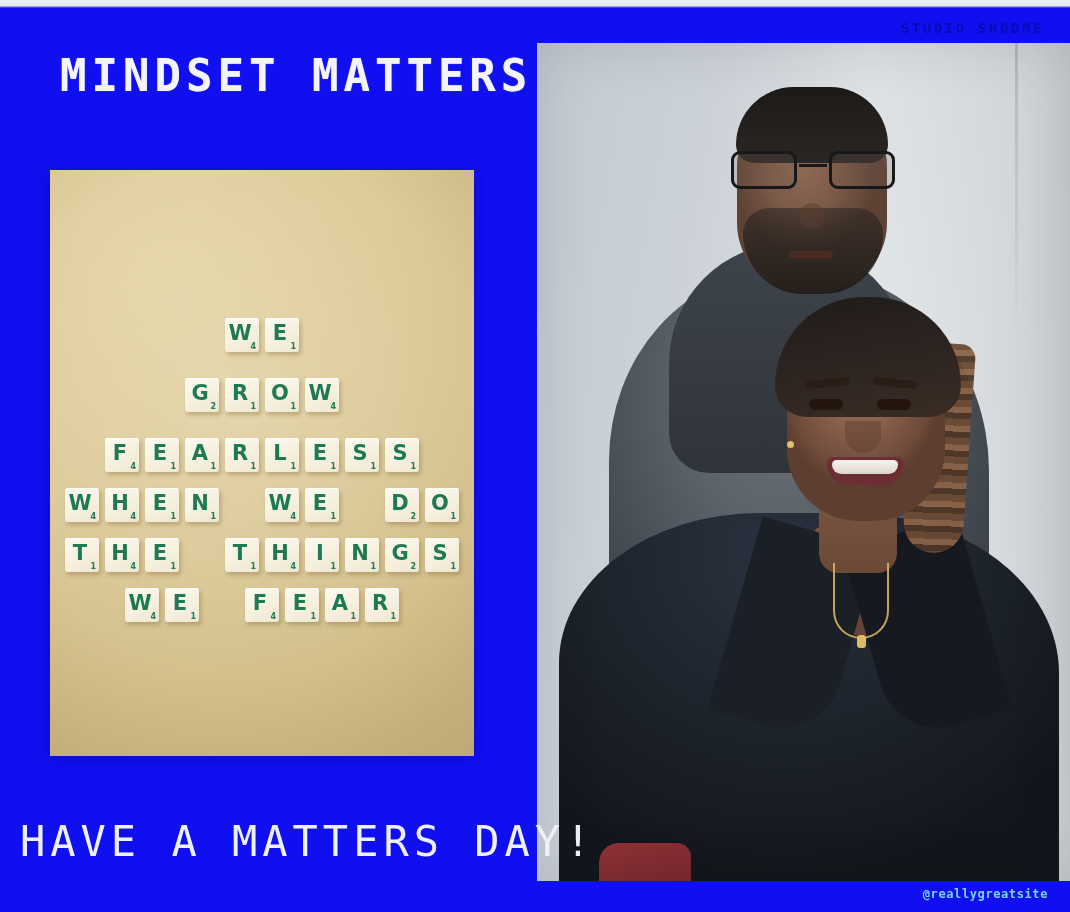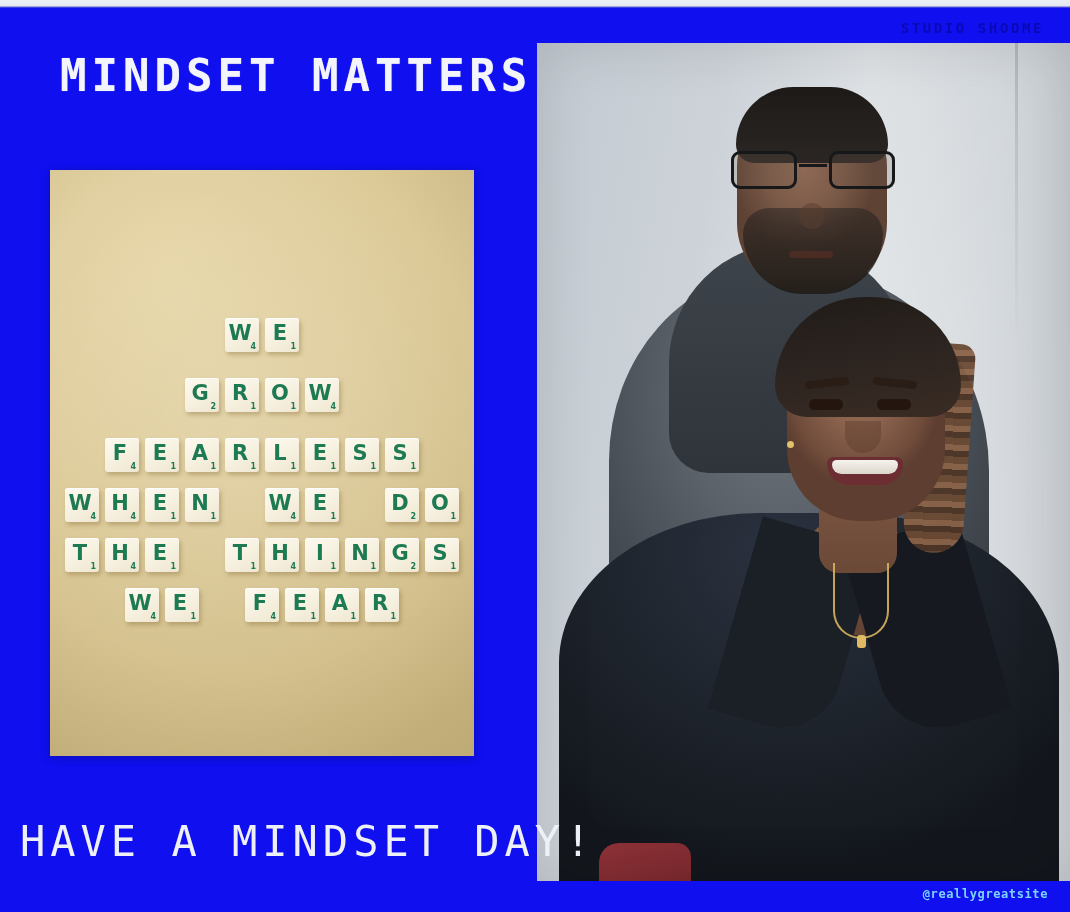--- a/index.html
+++ b/index.html
@@ -524,16 +524,16 @@
         <div class="woman-teeth"></div>
       </div>
       <div class="earring"></div>
       <div class="necklace"></div>
       <div class="necklace-pendant"></div>
       <div class="red-sleeve"></div>
     </div>
     <div class="photo-blur"></div>
   </div>
 
-  <div class="footline">HAVE A MINDSET DAY!</div>
+  <div class="footline">HAVE A MATTERS DAY!</div>
   <div class="handle-mark">@reallygreatsite</div>
 
 </div>
 
 </body></html>

